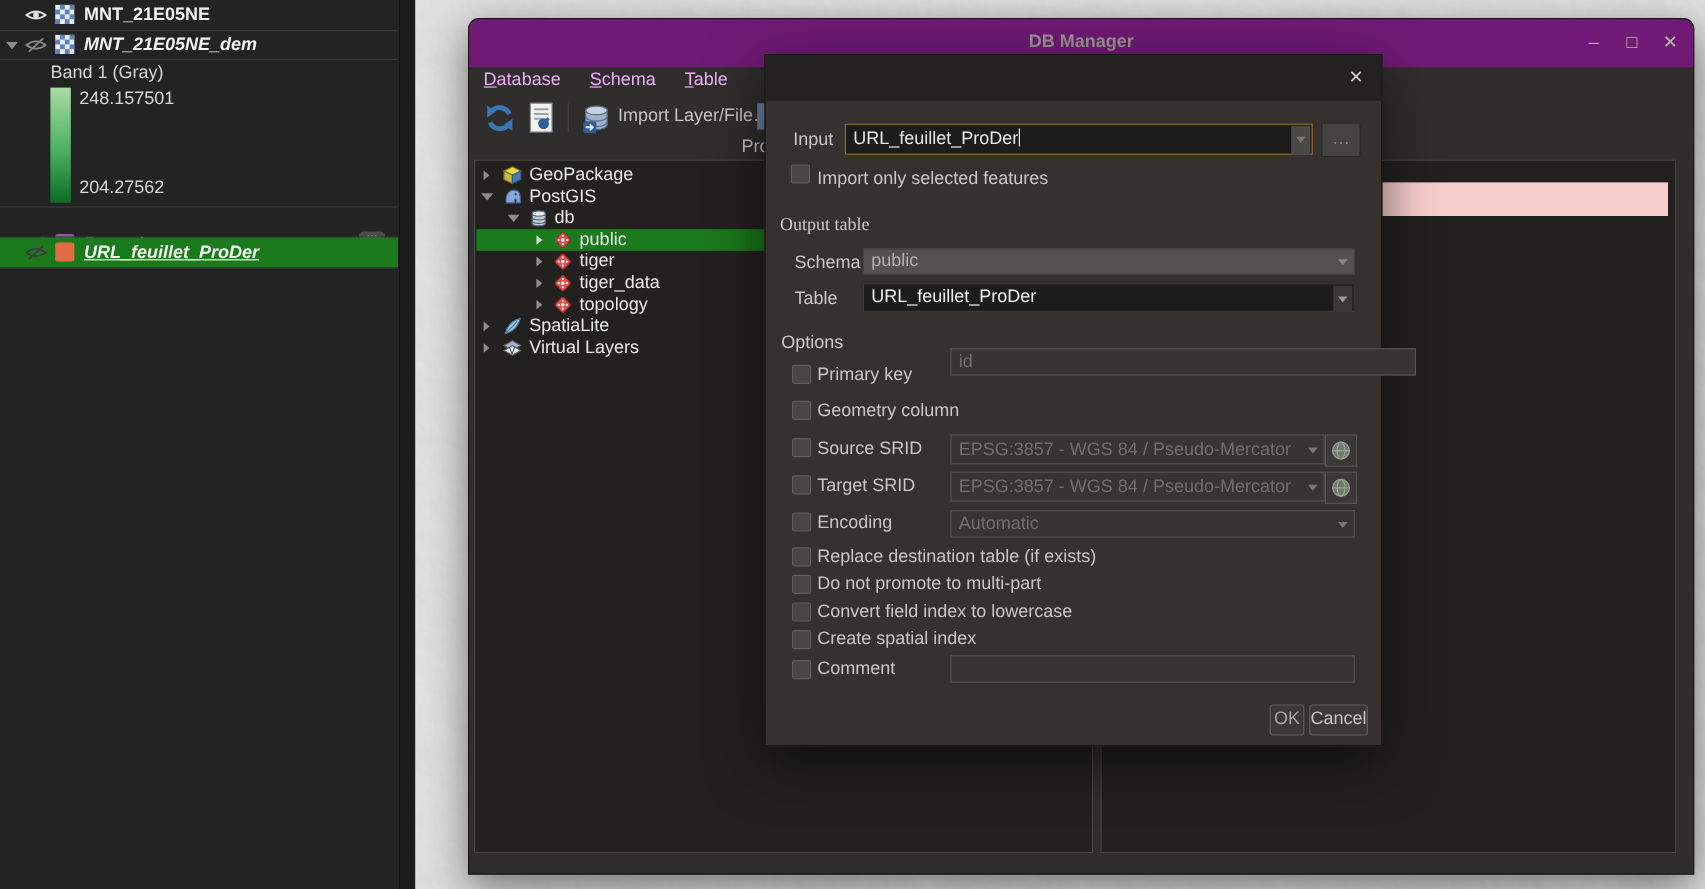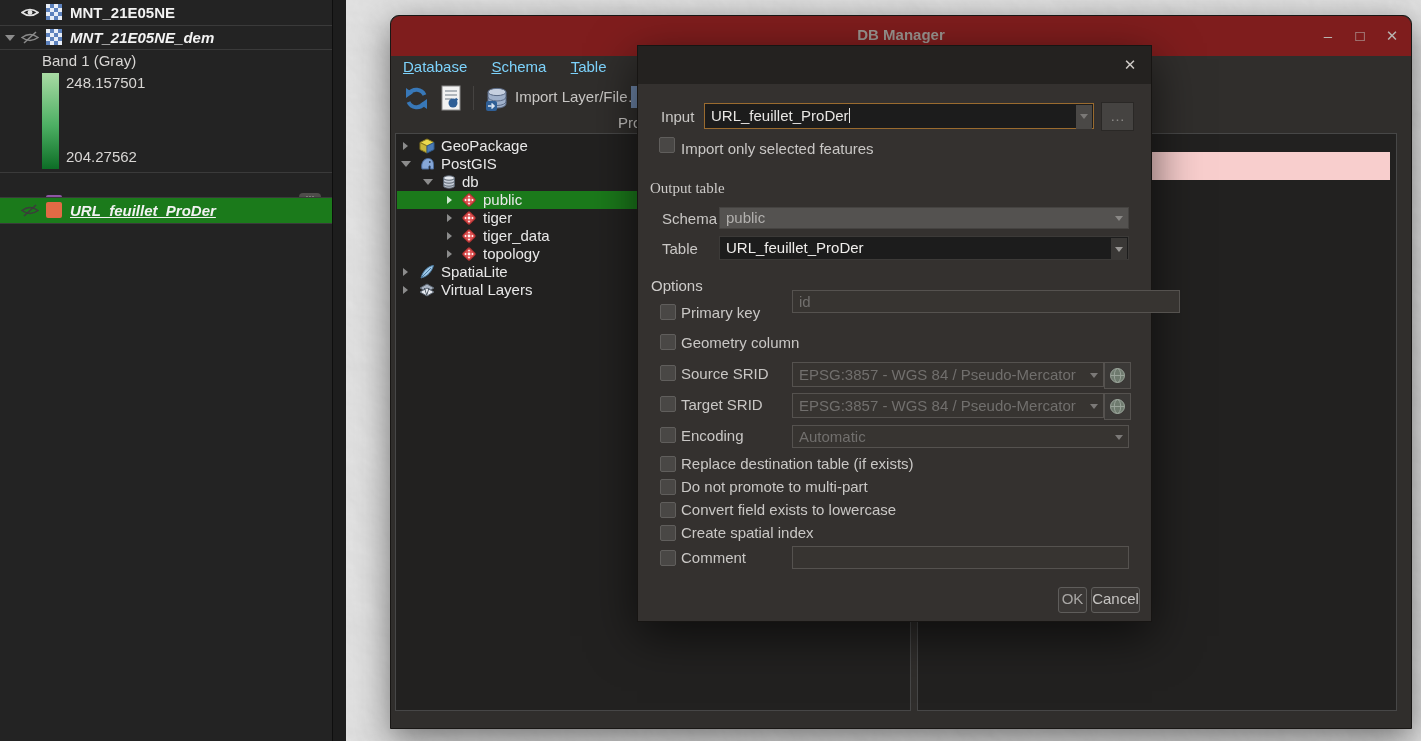--- a/index.html
+++ b/index.html
@@ -22,25 +22,25 @@
   .tri-down{width:0;height:0;border-left:5px solid transparent;border-right:5px solid transparent;border-top:6px solid #8c8c8c;}
   .tri-right{width:0;height:0;border-top:4px solid transparent;border-bottom:4px solid transparent;border-left:5px solid #8c8c8c;}
   #legend-ramp{left:42px;top:73px;width:17px;height:96px;background:linear-gradient(#a9dba4,#4caf63 55%,#0d6d26);}
   .legend-num{color:#d8d6d4;}
   #row-url{background:#1b7a1b;}
   #url-label{text-decoration:underline;}
 
   
   #db-window{left:390px;top:15px;width:1020px;height:712px;background:#302e2c;
              border:1px solid #191715;border-radius:9px 9px 0 0;box-shadow:0 10px 35px rgba(0,0,0,.5);}
-  #db-titlebar{left:0;top:0;width:100%;height:40px;background:#7f1d1d;border-radius:9px 9px 0 0;}
+  #db-titlebar{left:0;top:0;width:100%;height:40px;background:#701a75;border-radius:9px 9px 0 0;}
   #db-title{width:100%;top:10px;text-align:center;color:#9b9691;font-weight:600;}
   .winctl{top:7px;width:26px;height:26px;color:#b8b4b0;text-align:center;line-height:26px;font-size:15px;}
   #menubar{left:0;top:40px;width:100%;height:26px;}
-  .menu-item{display:inline-block;color:#7dd3fc;padding:2px 8px;margin-left:4px;text-align:center;}
+  .menu-item{display:inline-block;color:#f0abfc;padding:2px 8px;margin-left:4px;text-align:center;}
   .menu-item::first-letter{text-decoration:underline;}
   #toolbar{left:0;top:66px;width:100%;height:34px;}
   .tb-sep{top:4px;width:1px;height:24px;background:#454341;}
   #import-layer-label{color:#c8c6c4;}
   #providers-label{color:#c6c4c2;}
 
   .db-panel{background:#222120;border:1px solid #474747;}
   #tree-panel{left:4px;top:117px;width:514px;height:576px;}
   #right-panel{left:526px;top:117px;width:478px;height:576px;}
   #pink-bar{left:6px;top:18px;width:466px;height:28px;background:linear-gradient(90deg,#fdeae9,#f8cecd 6%);}
@@ -369,21 +369,21 @@
     <span class="combo-arrow" style="top:9px;"></span>
   </div>
 
   <span class="abs checkbox" style="left:22px;top:410px;"></span>
   <span class="abs dlg-label" style="left:43px;top:409px;">Replace destination table (if exists)</span>
 
   <span class="abs checkbox" style="left:22px;top:433px;"></span>
   <span class="abs dlg-label" style="left:43px;top:432px;">Do not promote to multi-part</span>
 
   <span class="abs checkbox" style="left:22px;top:456px;"></span>
-  <span class="abs dlg-label" style="left:43px;top:455px;">Convert field exists to lowercase</span>
+  <span class="abs dlg-label" style="left:43px;top:455px;">Convert field index to lowercase</span>
 
   <span class="abs checkbox" style="left:22px;top:479px;"></span>
   <span class="abs dlg-label" style="left:43px;top:478px;">Create spatial index</span>
 
   <span class="abs checkbox" style="left:22px;top:504px;"></span>
   <span class="abs dlg-label" style="left:43px;top:503px;">Comment</span>
   <div class="abs field-disabled" style="left:154px;top:500px;width:337px;height:23px;"></div>
 
   <div class="abs dlg-btn" style="left:420px;top:541px;width:27px;height:24px;color:#a8a6a4;">OK</div>
   <div class="abs dlg-btn" style="left:453px;top:541px;width:47px;height:24px;">Cancel</div>

